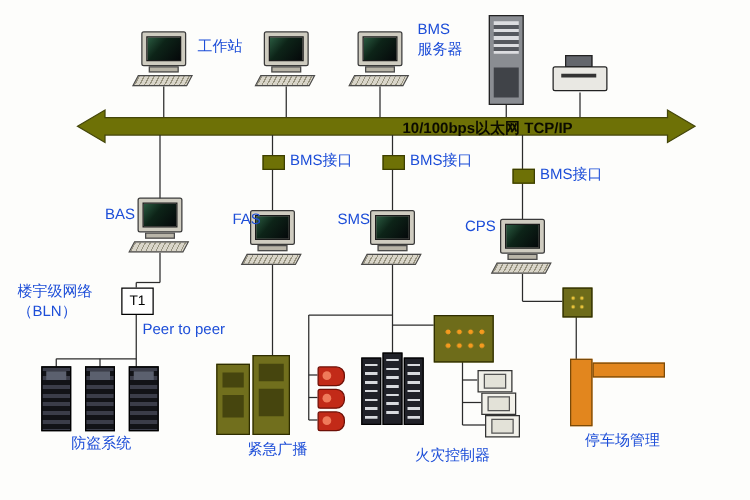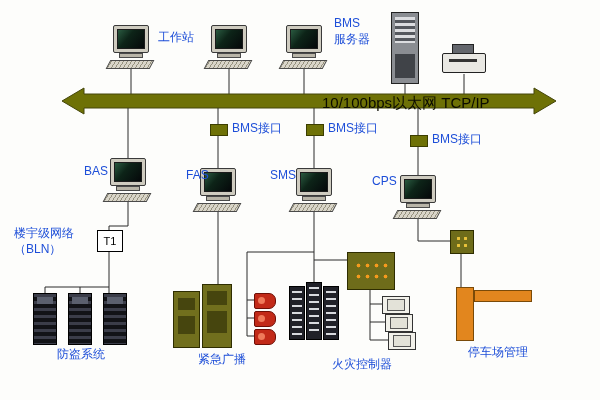--- a/index.html
+++ b/index.html
@@ -1,21 +1,21 @@
 <!DOCTYPE html>
 <html><head>
 <meta charset="utf-8">
 <style>
   html,body{margin:0;padding:0;background:#fff;}
   .stage{position:relative;width:600px;height:400px;background:#fdfdfb;overflow:hidden;
          font-family:"Liberation Sans",sans-serif;}
   svg.wires{position:absolute;left:0;top:0;z-index:1;}
   .lbl{position:absolute;z-index:3;font-size:12px;color:#1d4ed8;line-height:1.3;white-space:pre-line;}
   .lbl.center{text-align:center;}
-  .backbone-label{position:absolute;z-index:3;font-size:15px;color:#0b0b00;font-weight:normal;}
+  .backbone-label{position:absolute;z-index:3;font-size:12px;color:#0b0b00;font-weight:bold;}
 
   
   .pc{position:absolute;width:54px;height:44px;z-index:2;}
   .pc .mon{position:absolute;left:9px;top:0;width:36px;height:28px;background:#cfccc0;
            border:1px solid #3a3a3a;border-radius:2px;box-sizing:border-box;padding:3px;}
   .pc .scr{width:100%;height:100%;box-sizing:border-box;border:1px solid #1b1b1b;
            background:linear-gradient(130deg,#2a5a40 0%,#0d2418 40%,#05080a 100%);}
   .pc .base{position:absolute;left:15px;top:28px;width:24px;height:5px;background:#b9b5a8;
             border:1px solid #4a4a4a;box-sizing:border-box;}
   .pc .kb{position:absolute;left:4px;top:35px;width:44px;height:9px;background:#d9d5c9;
@@ -203,20 +203,21 @@
   <div class="lbl" style="left:84px;top:164px;">BAS</div>
   <div class="lbl" style="left:174px;top:168px;margin-left:12px;">FAS</div>
   <div class="lbl" style="left:270px;top:168px;">SMS</div>
   <div class="lbl" style="left:372px;top:174px;">CPS</div>
 
   <div class="lbl" style="left:14px;top:226px;">楼宇级网络
 （BLN）</div>
   <div class="t1box" style="left:97px;top:230px;">
     <span>T1</span>
   </div>
+  <div class="lbl" style="left:114px;top:256px;">Peer to peer</div>
 
   <div class="tower" style="left:33px;top:293px;"></div>
   <div class="tower" style="left:68px;top:293px;"></div>
   <div class="tower" style="left:103px;top:293px;"></div>
   <div class="lbl" style="left:57px;top:347px;">防盗系统</div>
 
   <div class="cab" style="left:173px;top:291px;width:27px;height:57px;">
     <div class="panel" style="top:6px;height:12px;"></div>
     <div class="panel" style="top:24px;height:18px;"></div>
   </div>

